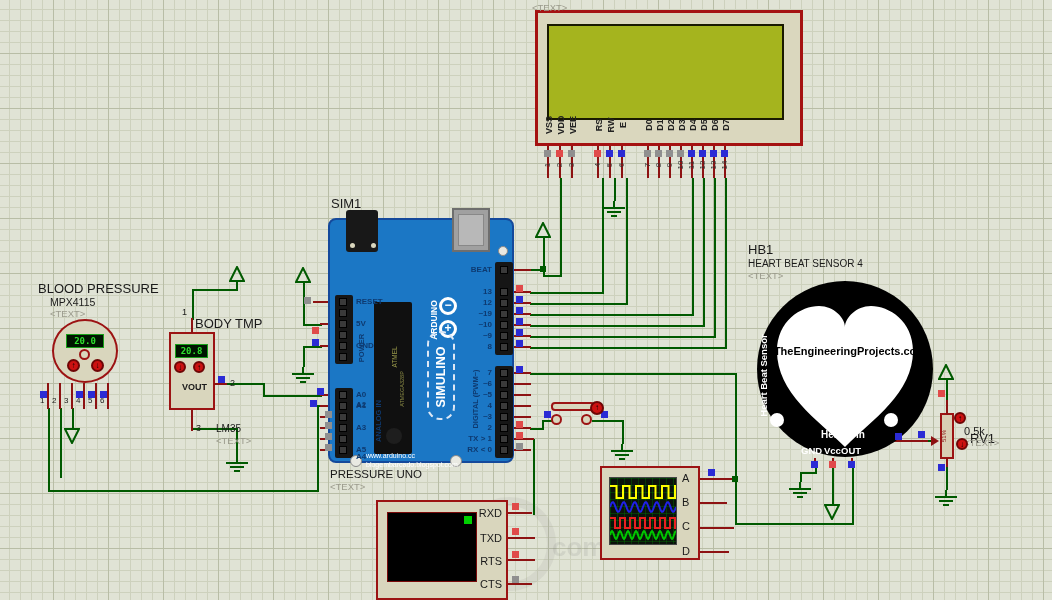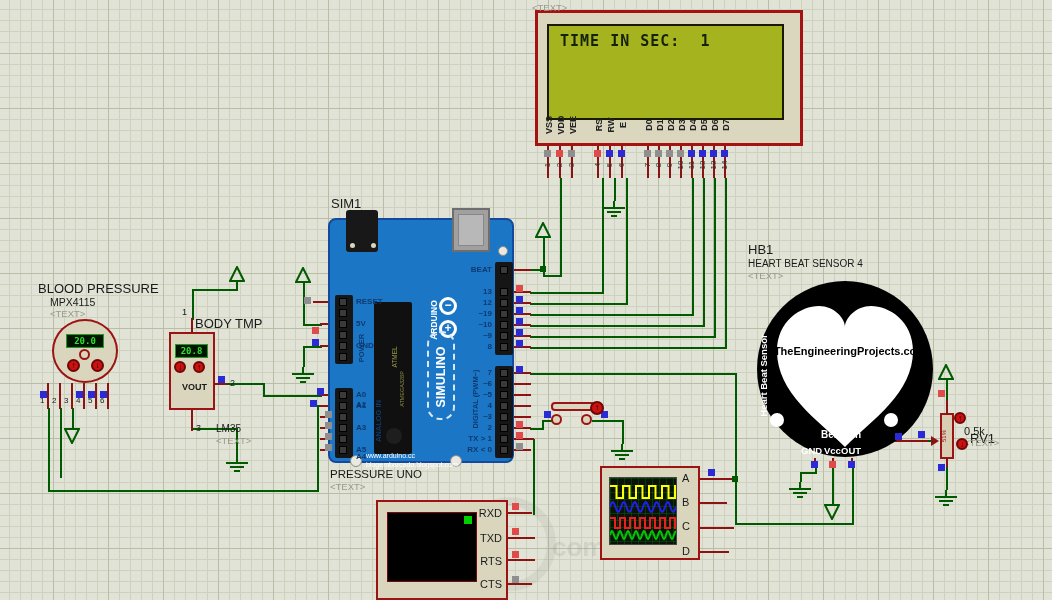--- a/index.html
+++ b/index.html
@@ -49,21 +49,20 @@
 
 <div id="canvas">
 
   <div class="abs wm" style="left:462px;top:497px;width:76px;height:76px;border:9px solid rgba(120,120,120,.10);border-radius:50%;"></div>
   <div class="abs wm" style="left:552px;top:532px;font-size:26px;">com</div>
 
   <div class="abs lbl bold" style="left:532px;top:-10px;font-size:11px;">LM041L</div>
   <div class="abs lbl gray" style="left:532px;top:2px;font-size:9.5px;">&lt;TEXT&gt;</div>
   <div class="abs lcd-body" style="left:535px;top:10px;width:268px;height:136px;"></div>
   <div class="abs lcd-screen" style="left:547px;top:24px;width:237px;height:96px;padding-top:5px;">
-    <div class="lcd-line">TIME IN SEC:  1</div>
   </div>
 
   <div class="abs lbl big" style="left:331px;top:196px;">SIM1</div>
   <div class="abs comp" style="left:328px;top:218px;width:186px;height:245px;background:#1B77C5;border:2px solid #14499B;border-radius:8px;box-sizing:border-box;"></div>
 
   <div class="abs comp" style="left:346px;top:210px;width:32px;height:42px;background:#181818;border-radius:3px;"></div>
   <div class="abs comp" style="left:350px;top:243px;width:5px;height:5px;background:#D9D6BD;border-radius:50%;"></div>
   <div class="abs comp" style="left:371px;top:243px;width:5px;height:5px;background:#D9D6BD;border-radius:50%;"></div>
 
   <div class="abs comp" style="left:452px;top:208px;width:38px;height:44px;background:#A0A0A0;border:2px solid #6E6E6E;box-sizing:border-box;"></div>
@@ -122,21 +121,21 @@
   <div class="abs comp" style="left:757px;top:281px;width:176px;height:176px;">
     <svg width="176" height="176" viewBox="0 0 176 176">
       <circle cx="88" cy="88" r="88" fill="#000"></circle>
       <path d="M88,166 C60,138 20,112 20,70 C20,40 44,25 62,25 C77,25 88,37 88,46 C88,37 99,25 114,25 C132,25 156,40 156,70 C156,112 116,138 88,166 Z" fill="#fff"></path>
       <circle cx="20" cy="139" r="7" fill="#fff"></circle>
       <circle cx="134" cy="139" r="7" fill="#fff"></circle>
     </svg>
   </div>
   <div class="abs" style="left:770px;top:345px;width:160px;text-align:center;font-size:11px;font-weight:bold;color:#000;z-index:3;">TheEngineeringProjects.com</div>
   <div class="abs rot white-lbl" style="left:715px;top:370px;width:96px;height:11px;font-weight:bold;font-size:9.5px;text-align:center;">Heart Beat Sensor</div>
-  <div class="abs white-lbl" style="left:821px;top:429px;font-weight:bold;font-size:10px;">Beat Pin</div>
+  <div class="abs white-lbl" style="left:821px;top:429px;font-weight:bold;font-size:10px;">Heart Pin</div>
   <div class="abs white-lbl" style="left:801px;top:445px;font-weight:bold;font-size:9.5px;">GND</div>
   <div class="abs white-lbl" style="left:824px;top:445px;font-weight:bold;font-size:9.5px;">Vcc</div>
   <div class="abs white-lbl" style="left:841px;top:445px;font-weight:bold;font-size:9.5px;">OUT</div>
 
   <div class="abs outline" style="left:940px;top:413px;width:14px;height:46px;background:#D9CEB4;">
     <div class="rot" style="position:absolute;left:-14px;top:16px;width:36px;height:10px;font-size:6px;color:#8B1414;text-align:center;">51%</div>
   </div>
   <div class="abs" style="left:931px;top:436px;width:0;height:0;border-top:5px solid transparent;border-bottom:5px solid transparent;border-left:8px solid #8D1212;z-index:3;"></div>
   <div class="abs rbtn" style="left:954px;top:412px;width:12px;height:12px;">↑</div>
   <div class="abs rbtn" style="left:956px;top:438px;width:12px;height:12px;">↓</div>

